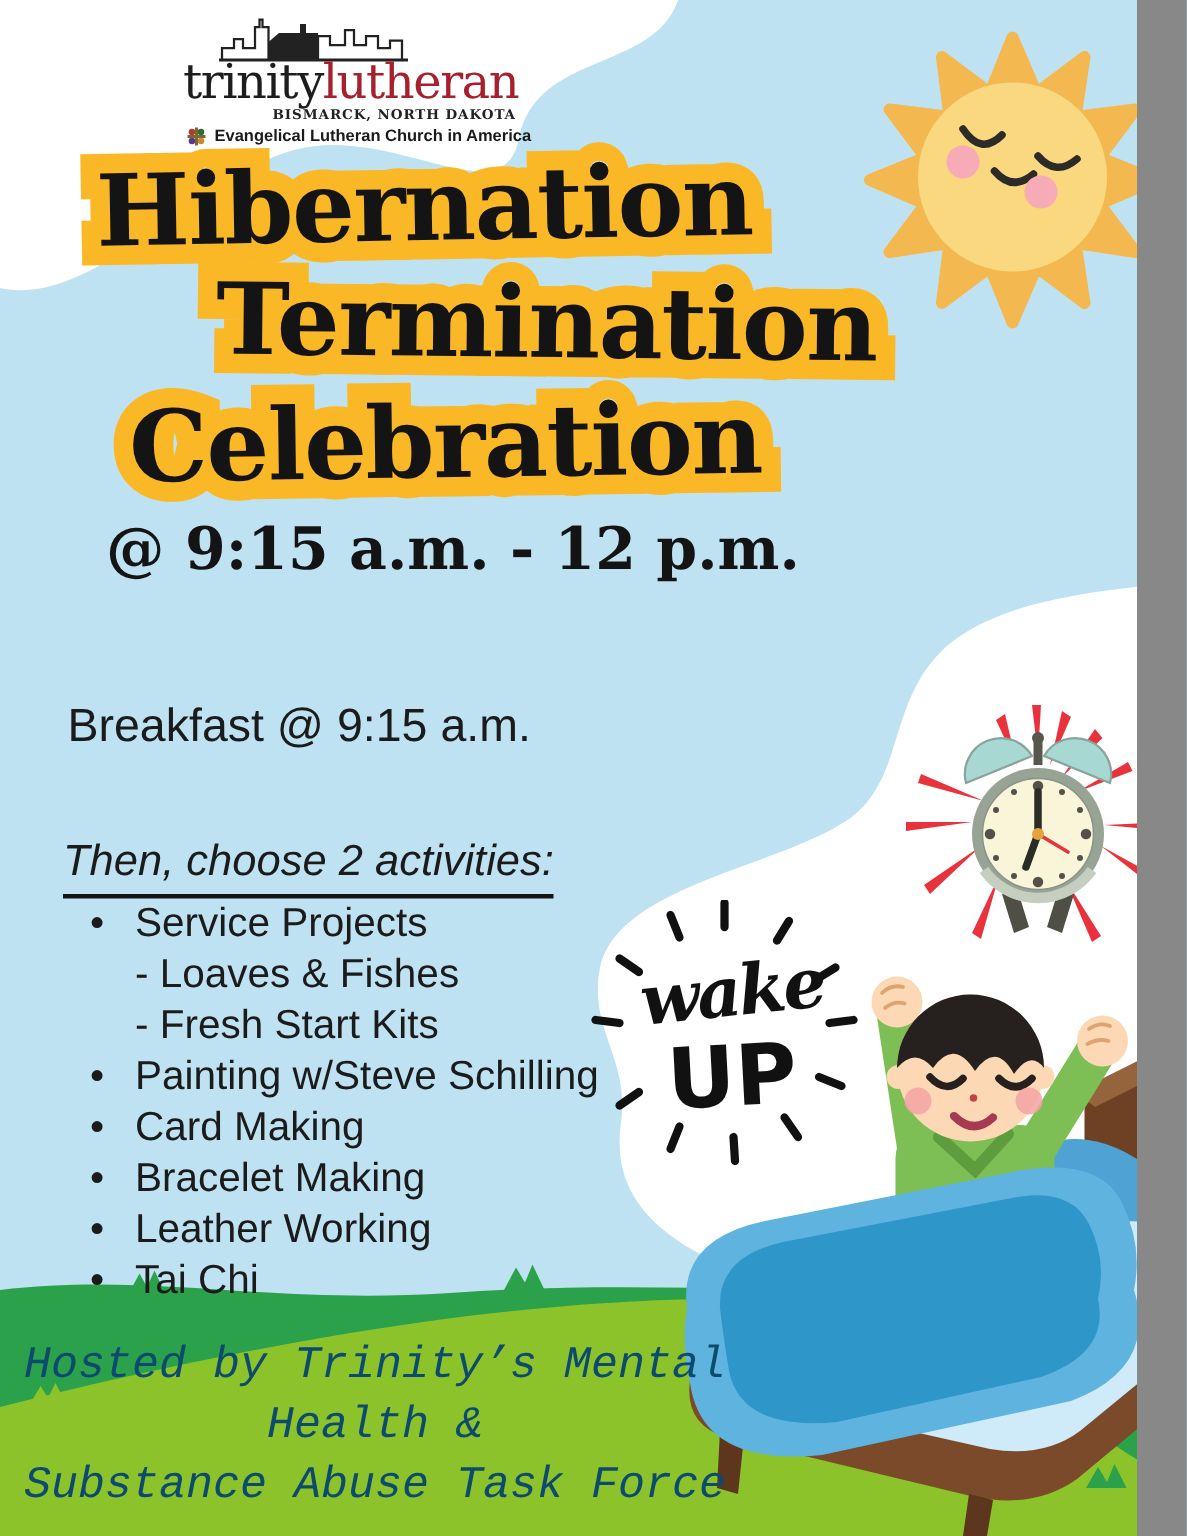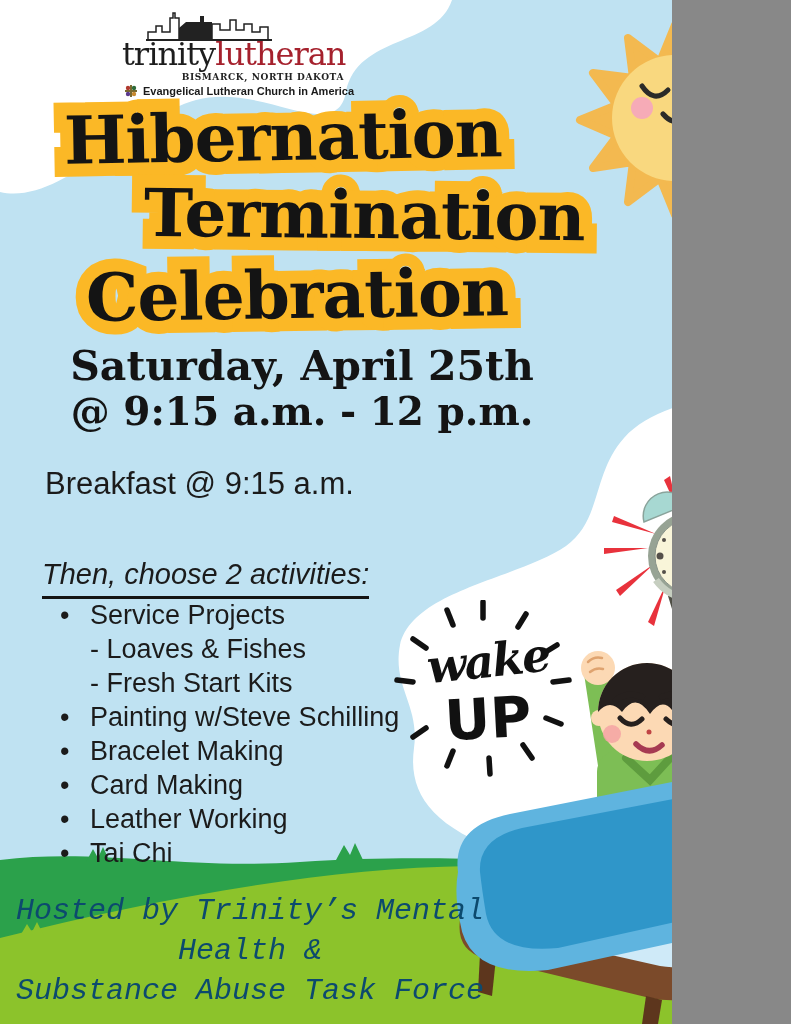--- a/index.html
+++ b/index.html
@@ -1,16 +1,16 @@
 <!DOCTYPE html>
 <html><head>
 <meta charset="utf-8">
 <style>
   html,body{margin:0;padding:0;background:#888;}
-  #poster{position:relative;width:672px;height:1024px;overflow:hidden;background:#BFE2F2;
+  #poster{position:relative;width:758px;height:1024px;overflow:hidden;background:#BFE2F2;
           font-family:"Liberation Sans",sans-serif;color:#1b1b1b;}
   #poster svg{display:block;}
   .abs{position:absolute;}
   
   .logo{left:112px;top:6px;width:250px;}
   .wordmark{position:absolute;left:10px;top:32px;white-space:nowrap;
             font-family:"DejaVu Serif",serif;font-size:32px;letter-spacing:-1px;line-height:1;}
   .wm1{color:#1d1d1d;}
   .wm2{color:#A5212D;}
   .loc{position:absolute;left:0;top:66px;width:232px;text-align:right;
@@ -112,34 +112,33 @@
   <div class="tline t2">
     <span class="stroke">Termination</span>
     <span class="fill">Termination</span>
   </div>
   <div class="tline t3">
     <span class="stroke">Celebration</span>
     <span class="fill">Celebration</span>
   </div>
 
   <div class="abs sched">
-    <div class="d1">Saturday, April 25th</div>
     <div class="d2">@ 9:15 a.m. - 12 p.m.</div>
   </div>
 
   <div class="abs bheading">Breakfast @ 9:15 a.m.</div>
 
   <div class="abs aheading">Then, choose 2 activities:</div>
   <div class="abs alist">
     <div class="row b">Service Projects</div>
     <div class="row s">- Loaves &amp; Fishes</div>
     <div class="row s">- Fresh Start Kits</div>
     <div class="row b">Painting w/Steve Schilling</div>
+    <div class="row b">Card Making</div>
     <div class="row b">Bracelet Making</div>
-    <div class="row b">Card Making</div>
     <div class="row b">Leather Working</div>
     <div class="row b">Tai Chi</div>
   </div>
 
   <svg class="abs z3" width="180" height="165" viewBox="0 0 180 165" style="left:604px;top:470px;">
     <g fill="#E8323C">
       <polygon points="60,10 66,6 74,40"></polygon>
       <polygon points="84,0 90,0 88,34"></polygon>
       <polygon points="104,4 110,8 96,40"></polygon>
       <polygon points="126,16 131,22 104,48"></polygon>

